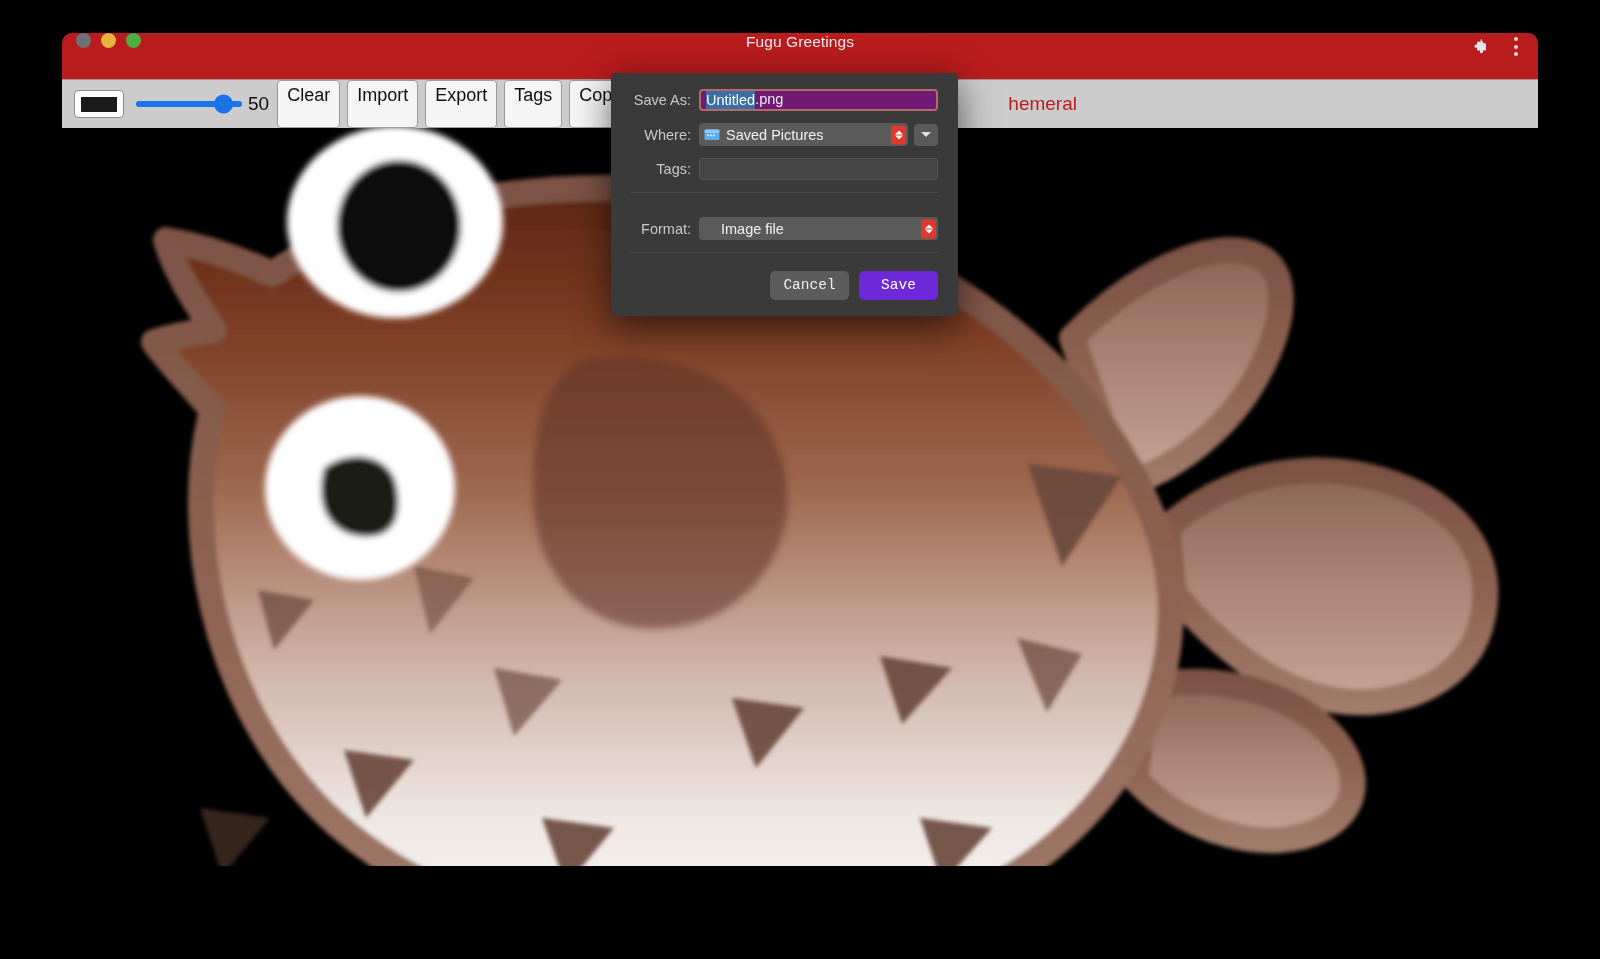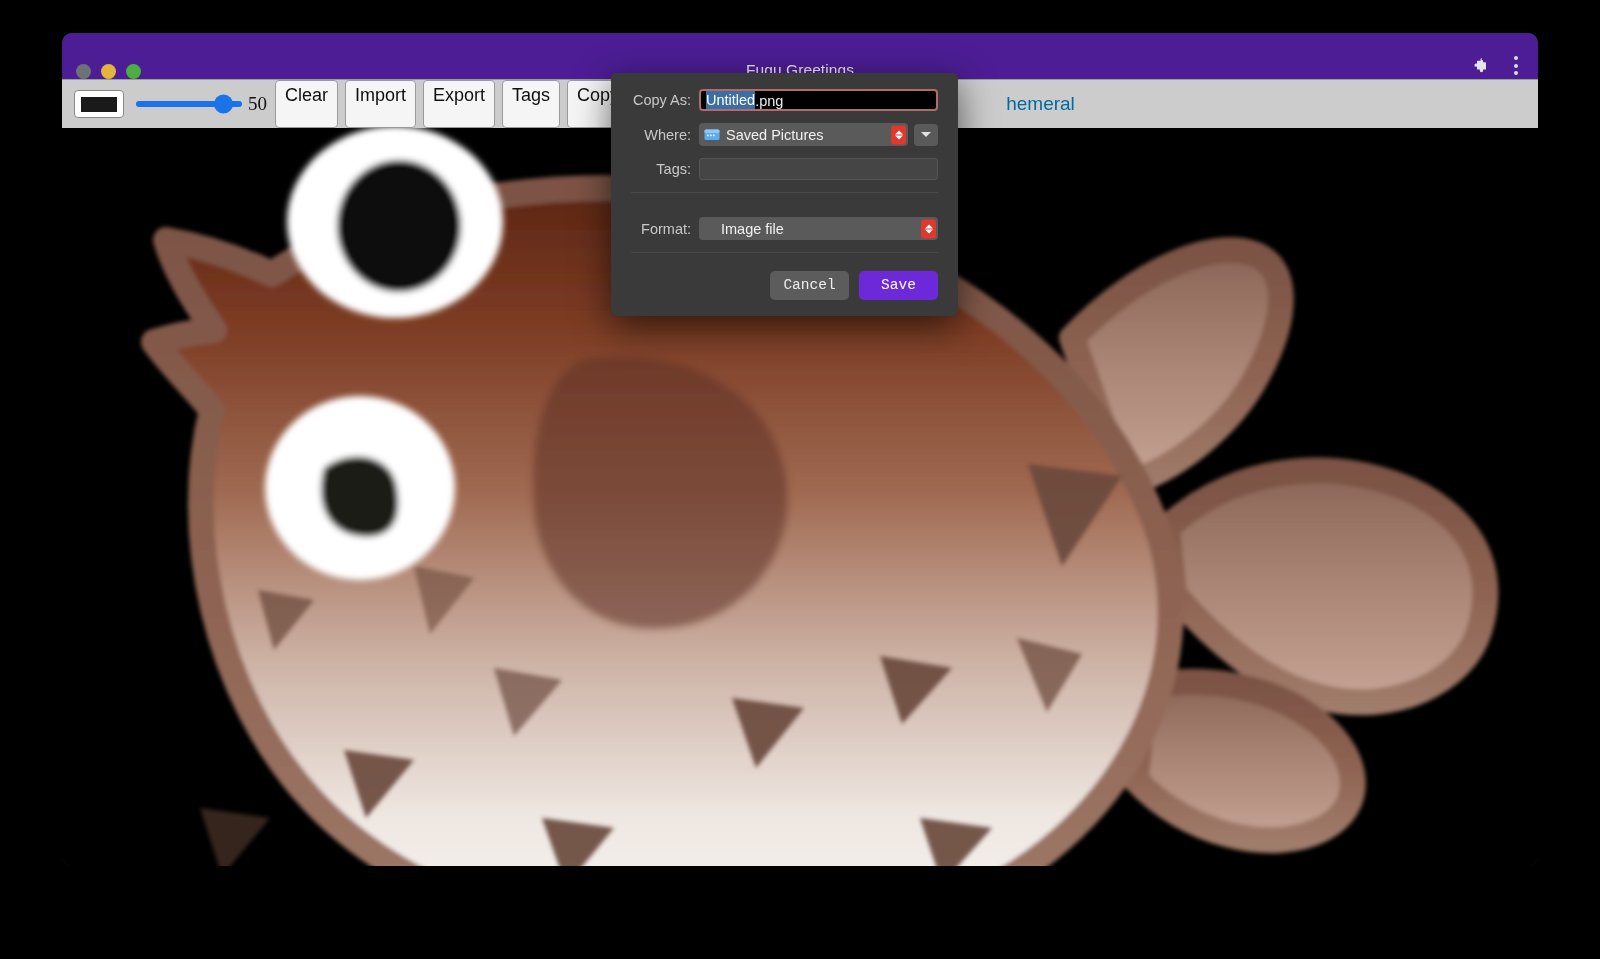--- a/index.html
+++ b/index.html
@@ -25,23 +25,23 @@
     border-radius: 10px;
     overflow: hidden;
     box-shadow: 0 12px 40px rgba(0,0,0,0.85);
     background: #3c4043;
   }
 
   
   .titlebar {
     position: relative;
     height: 46px;
-    background: #4c1d95;
-    display: flex;
-    align-items: flex-end;
+    background: #b91c1c;
+    display: flex;
+    align-items: flex-start;
   }
   .traffic {
     display: flex;
     gap: 10px;
     margin-left: 14px;
   }
   .dot { width: 15px; height: 15px; border-radius: 50%; }
   .dot.close { background: #6e7175; }
   .dot.min   { background: #e6b33e; }
   .dot.max   { background: #4caf3f; }
@@ -116,39 +116,38 @@
     transform: translate(0,-50%);
     width: 19px; height: 19px;
     border-radius: 50%;
     background: #1a73e8;
   }
   .slider-value {
     font-size: 19px;
     color: #111;
     margin-right: 8px;
     flex: 0 0 auto;
-    font-family: Liberation Serif, serif;
   }
 
   .tbtn {
     font-family: "Liberation Sans", sans-serif;
     font-size: 18px;
     color: #0f0f0f;
     background: #f5f5f5;
     border: 1px solid #9a9a9a;
     border-radius: 4px;
     padding: 4px 9px 21px;
     margin-right: 7px;
     line-height: 1.15;
     white-space: nowrap;
     flex: 0 0 auto;
   }
   .tb-text {
     font-size: 19px;
-    color: #0369a1;
+    color: #b91c1c;
     white-space: nowrap;
     margin-left: 2px;
   }
 
   
   .canvas-wrap {
     position: relative;
     height: 739px;
     background: #000000;
     overflow: hidden;
@@ -181,25 +180,25 @@
     text-align: right;
     padding-right: 8px;
     color: #c8c8c8;
     font-size: 14.5px;
     flex: 0 0 auto;
   }
 
   .field {
     flex: 1 1 auto;
     height: 22px;
-    background: #000000;
+    background: #701a75;
     border: 2px solid #b56a6a;
     border-radius: 4px;
     display: flex;
-    align-items: flex-end;
+    align-items: flex-start;
     padding: 0 5px;
     font-size: 14.5px;
     color: #ececec;
     overflow: hidden;
     box-sizing: border-box;
   }
   .field .sel {
     background: #3b6ea5;
     color: #ffffff;
     padding: 1px 0;
@@ -418,21 +417,21 @@
         </svg>
       </div>
 
     </div>
   </div>
 
   <div class="dialog">
     <div class="dlg-section">
 
       <div class="row">
-        <div class="lbl">Copy As:</div>
+        <div class="lbl">Save As:</div>
         <div class="field">
           <span class="sel">Untitled</span>
             <span>.png</span>
         </div>
       </div>
 
       <div class="row">
         <div class="lbl">Where:</div>
         <div class="popup">
           <span class="folder">

